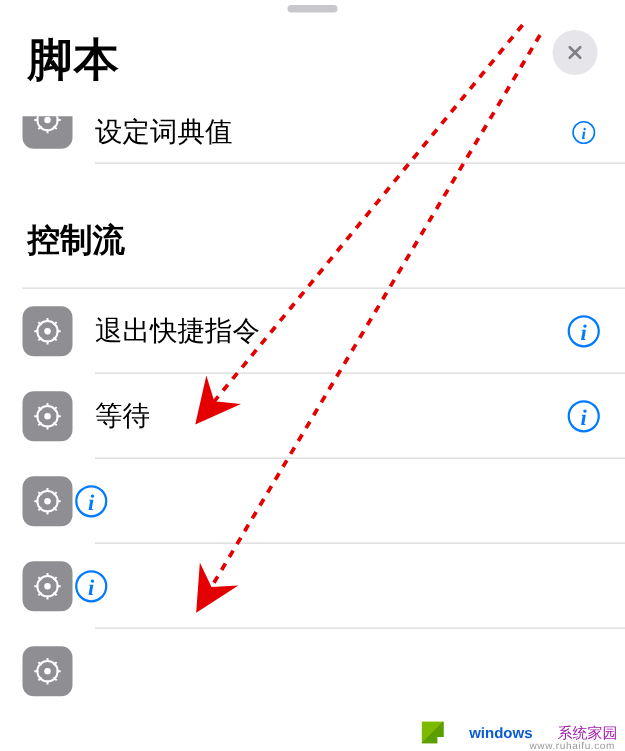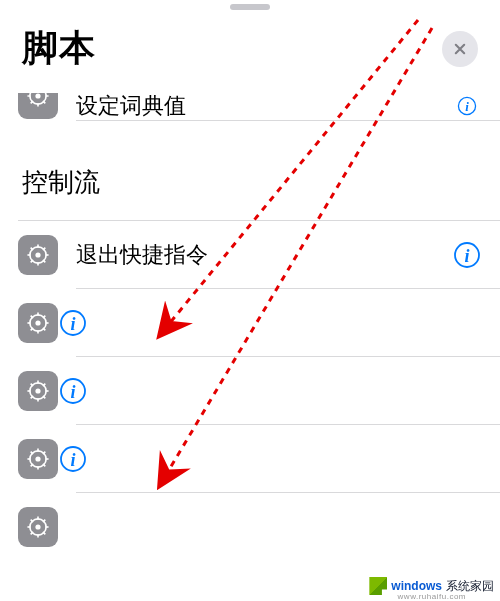--- a/index.html
+++ b/index.html
@@ -13,21 +13,20 @@
     }
     .grabber {
       width: 40px;
       height: 6px;
       background: #c7c7cc;
       border-radius: 3px;
       margin: 4px auto 0;
     }
     .header {
       display: flex;
-      align-items: center;
       justify-content: space-between;
       padding: 14px 22px 16px 22px;
     }
     .title {
       font-size: 36px;
       font-weight: 700;
       color: #000;
       letter-spacing: 1px;
     }
     .close-btn {
@@ -50,21 +49,21 @@
       position: relative;
     }
     .row .sep {
       position: absolute;
       left: 76px;
       right: 0;
       bottom: 0;
       height: 1px;
       background: #d9d9db;
     }
-    .row.first-partial { padding-top: 2px; padding-bottom: 0; }
+    .row.first-partial { padding-top: 2px; padding-bottom: 10px; }
     .action-ico {
       width: 40px;
       height: 40px;
       border-radius: 9px;
       background: #8e8e93;
       display: flex;
       align-items: center;
       justify-content: center;
       flex-shrink: 0;
     }
@@ -87,51 +86,51 @@
       align-items: center;
       justify-content: center;
       cursor: pointer;
     }
     .info-btn svg { width: 28px; height: 28px; }
     .info-btn circle { fill: none; stroke: #007aff; stroke-width: 1.8; }
     .info-btn text { fill: #007aff; font-size: 18px; font-family: "Times New Roman", serif; font-style: italic; font-weight: 600; }
     .row.first-partial .info-btn svg { height: 20px; }
     .section-header {
       font-size: 26px;
-      font-weight: 400;
+      font-weight: 700;
       color: #000;
       padding: 44px 22px 20px 22px;
     }
     .section-top-sep {
       height: 1px;
       background: #d9d9db;
       margin-left: 18px;
     }
     .arrows {
       position: absolute;
       left: 0; top: 0;
       pointer-events: none;
     }
     .watermark {
       position: absolute;
       right: 6px;
       bottom: 6px;
       display: flex;
       align-items: center;
-      gap: 4px;
+      gap: 20px;
       font-size: 12px;
     }
     .wm-flag {
       width: 18px; height: 18px;
       background: linear-gradient(135deg,#7db900 0 50%,#5a9e00 50% 100%);
       clip-path: polygon(0 0,100% 0,100% 70%,70% 70%,70% 100%,0 100%);
     }
     .wm-txt1 { color:#0a5bd3; font-weight:600; }
-    .wm-txt2 { color:#0f172a; }
-    .wm-sub { position:absolute; right:28px; bottom:-6px; font-size:8px; color:#999; letter-spacing:0.5px;}
+    .wm-txt2 { color:#a21caf; }
+    .wm-sub { position:absolute; right:2px; bottom:-6px; font-size:8px; color:#999; letter-spacing:0.5px;}
   </style>
 </head>
 <body>
 
 <div class="grabber"></div>
 
 <div class="header">
   <div class="title">脚本</div>
   <div class="close-btn">
     <svg viewBox="0 0 20 20">
@@ -209,20 +208,21 @@
             <line x1="16" y1="25" x2="16" y2="29"></line>
             <line x1="3" y1="16" x2="7" y2="16"></line>
             <line x1="25" y1="16" x2="29" y2="16"></line>
             <line x1="7" y1="7" x2="10" y2="10"></line>
             <line x1="22" y1="22" x2="25" y2="25"></line>
             <line x1="25" y1="7" x2="22" y2="10"></line>
             <line x1="10" y1="22" x2="7" y2="25"></line>
           </g>
         </svg>
     </div>
+    <div class="row-label">等待</div>
     <div class="info-btn">
       <svg viewBox="0 0 28 28">
           <circle cx="14" cy="14" r="12"></circle>
           <text x="14" y="21" text-anchor="middle">i</text>
         </svg>
     </div>
     <div class="sep"></div>
   </div>
 
   <div class="row">

